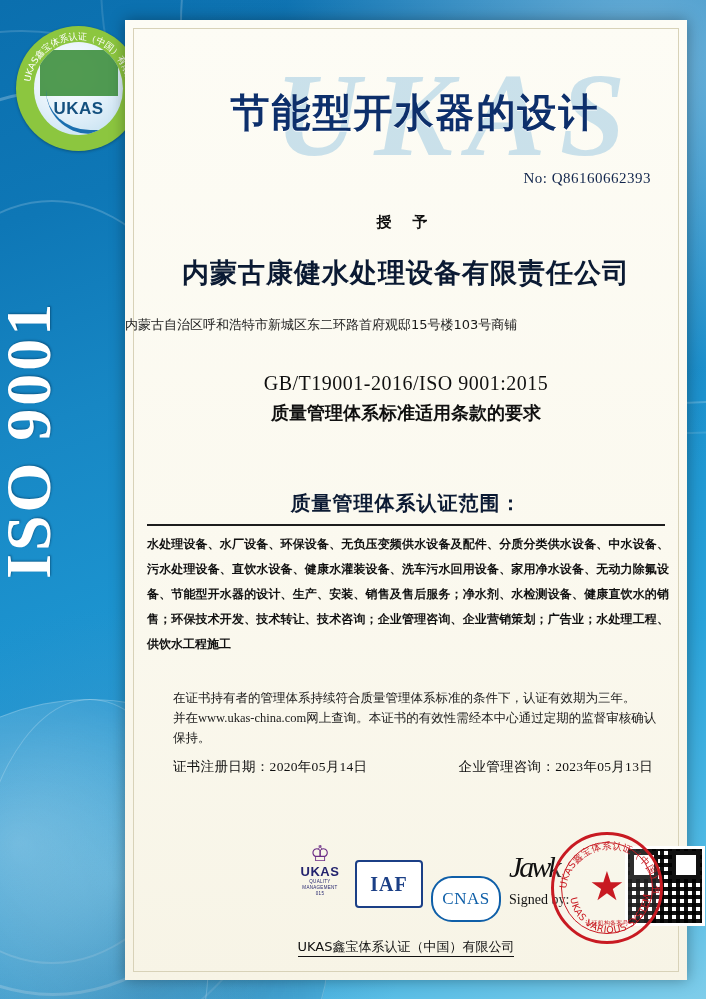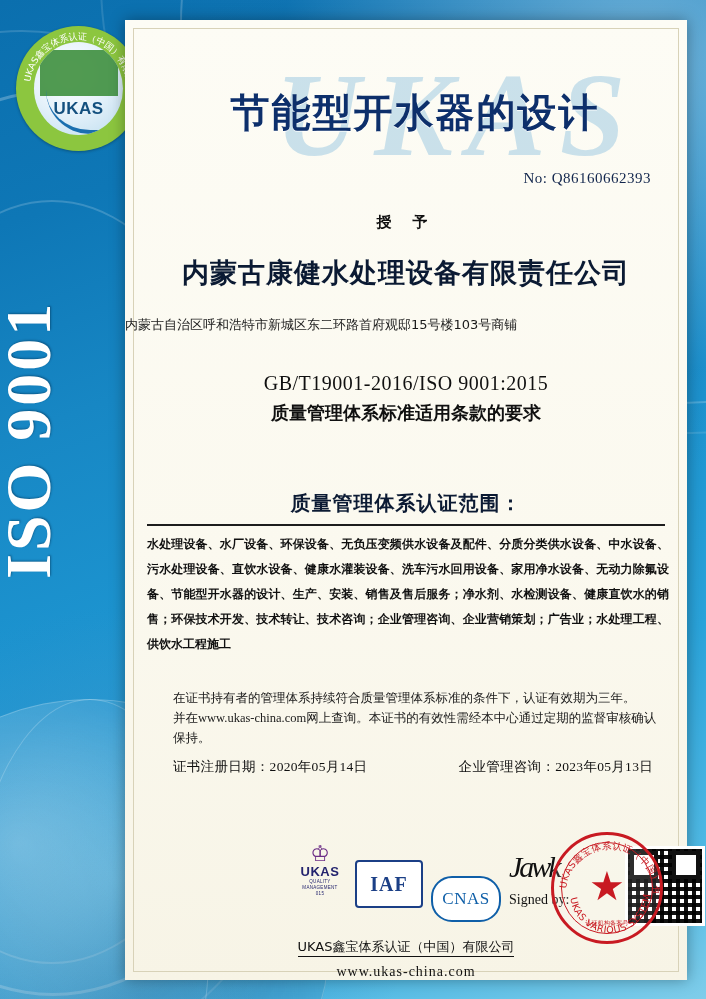--- a/index.html
+++ b/index.html
@@ -575,15 +575,14 @@
           <text font-size="6.5"><textPath href="#sealbot" startOffset="4%">UKAS VARIOUS SYSTEM CERTIFICATION (CHINA) CO., LTD.</textPath></text>
         </svg>
         <div class="star">★</div>
         <div class="seal-code">认证机构备案号</div>
       </div>
     </div>
 
     <div class="footer-org">
       <span class="u">UKAS鑫宝体系认证（中国）有限公司</span>
     </div>
-    <div class="footer-url">www.ukas-china.com</div>
   </div>
 </div>
 
 </body></html>

